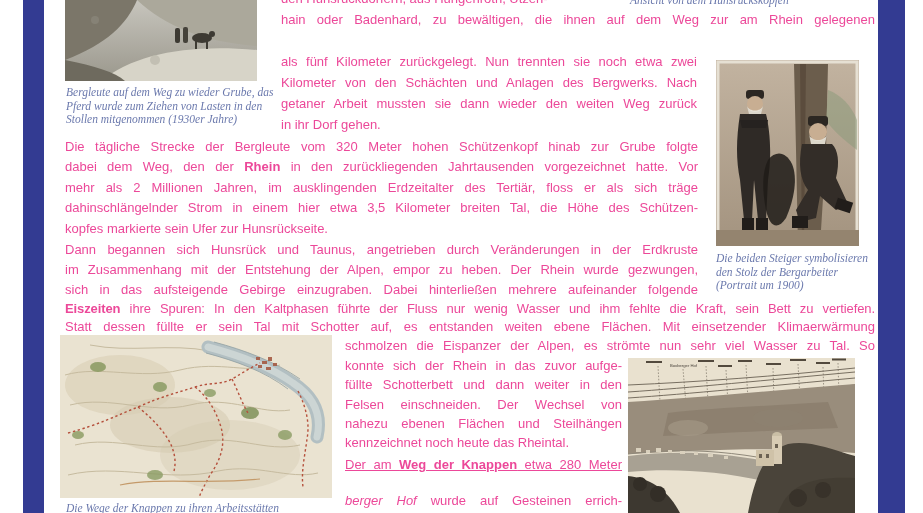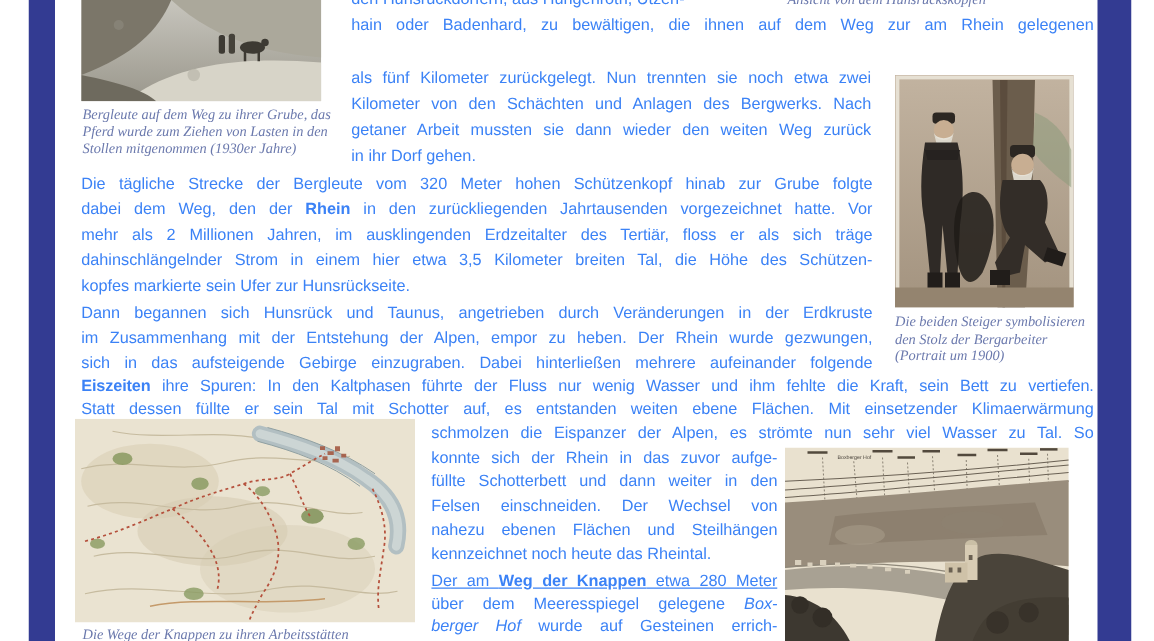--- a/index.html
+++ b/index.html
@@ -1,19 +1,19 @@
 <!DOCTYPE html>
 <html><head>
 <meta charset="utf-8">
 <style>
   html,body{margin:0;padding:0;background:#ffffff;}
   #page{position:relative;width:923px;height:513px;overflow:hidden;background:#fff;
         font-family:"Liberation Sans",sans-serif;}
   .vbar{position:absolute;top:0;height:513px;}
-  .line{position:absolute;height:20px;line-height:20px;font-size:13px;color:#3b82f6;
+  .line{position:absolute;height:20px;line-height:20px;font-size:13px;color:#ec4899;
         white-space:nowrap;overflow:visible;}
   .just{white-space:normal;text-align:justify;text-align-last:justify;word-spacing:-0.5px;
         max-height:20px;overflow:hidden;}
   .squeeze{word-spacing:-1.2px;letter-spacing:-0.1px;}
   .b{font-weight:bold;}
   .i{font-style:italic;}
   .cap{position:absolute;font-family:"Liberation Serif",serif;font-style:italic;
        font-size:11.5px;line-height:13.5px;color:#6b79ad;}
   .photo{position:absolute;display:block;}
   svg{display:block;}
@@ -44,21 +44,21 @@
       <ellipse cx="137" cy="38" rx="10" ry="5" fill="#3d3a33"></ellipse>
       <rect x="130" y="41" width="2" height="8" fill="#3d3a33"></rect>
       <rect x="141" y="41" width="2" height="8" fill="#3d3a33"></rect>
       <circle cx="147" cy="34" r="3" fill="#3d3a33"></circle>
       <circle cx="30" cy="20" r="4" fill="#8b887c" opacity="0.7"></circle>
       <circle cx="90" cy="60" r="5" fill="#b9b6aa" opacity="0.7"></circle>
     </svg>
   </div>
 
   <div class="cap" style="left:66px;top:86px;width:210px;">
-    <div>Bergleute auf dem Weg zu ihrer Grube, das</div>
+    <div>Bergleute auf dem Weg zu wieder Grube, das</div>
     <div>Pferd wurde zum Ziehen von Lasten in den</div>
     <div>Stollen mitgenommen (1930er Jahre)</div>
   </div>
 
   <div class="cap" style="left:630px;top:-6px;width:250px;white-space:nowrap;">Ansicht von dem Hunsrückskopfen</div>
 
   <div class="photo" style="left:716px;top:60px;width:143px;height:186px;">
     <svg width="143" height="186" viewBox="0 0 143 186">
       <defs>
         <linearGradient id="g2" x1="0" y1="0" x2="0" y2="1">
@@ -239,17 +239,16 @@
   <div class="line just squeeze" style="left:65px;top:299px;width:810px;"><span class="b">Eiszeiten</span><span> ihre Spuren: In den Kaltphasen führte der Fluss nur wenig Wasser und ihm fehlte die Kraft, sein Bett zu vertiefen.</span></div>
   <div class="line just" style="left:65px;top:317px;width:810px;"><span>Statt dessen füllte er sein Tal mit Schotter auf, es entstanden weiten ebene Flächen. Mit einsetzender Klimaerwärmung</span></div>
   <div class="line just" style="left:345px;top:336px;width:530px;"><span>schmolzen die Eispanzer der Alpen, es strömte nun sehr viel Wasser zu Tal. So</span></div>
   <div class="line just" style="left:345px;top:356px;width:277px;"><span>konnte sich der Rhein in das zuvor aufge-</span></div>
   <div class="line just" style="left:345px;top:375px;width:277px;"><span>füllte Schotterbett und dann weiter in den</span></div>
   <div class="line just" style="left:345px;top:395px;width:277px;"><span>Felsen einschneiden. Der Wechsel von</span></div>
   <div class="line just" style="left:345px;top:414px;width:277px;"><span>nahezu ebenen Flächen und Steilhängen</span></div>
   <div class="line" style="left:345px;top:433px;"><span>kennzeichnet noch heute das Rheintal.</span></div>
 
   <div class="line just" style="left:345px;top:455px;width:277px;text-decoration:underline;"><span>Der am </span><span class="b">Weg der Knappen</span><span> etwa 280 Meter</span></div>
-  <div class="line just" style="left:345px;top:473px;width:277px;"><span>über dem Meeresspiegel gelegene </span><span class="i">Box-</span></div>
   <div class="line just" style="left:345px;top:491px;width:277px;"><span class="i">berger Hof</span><span> wurde auf Gesteinen errich-</span></div>
   <div class="line" style="left:345px;top:509px;"><span>tet, welche der Rhein im Devon vor etwa</span></div>
 
 </div>
 
 </body></html>

